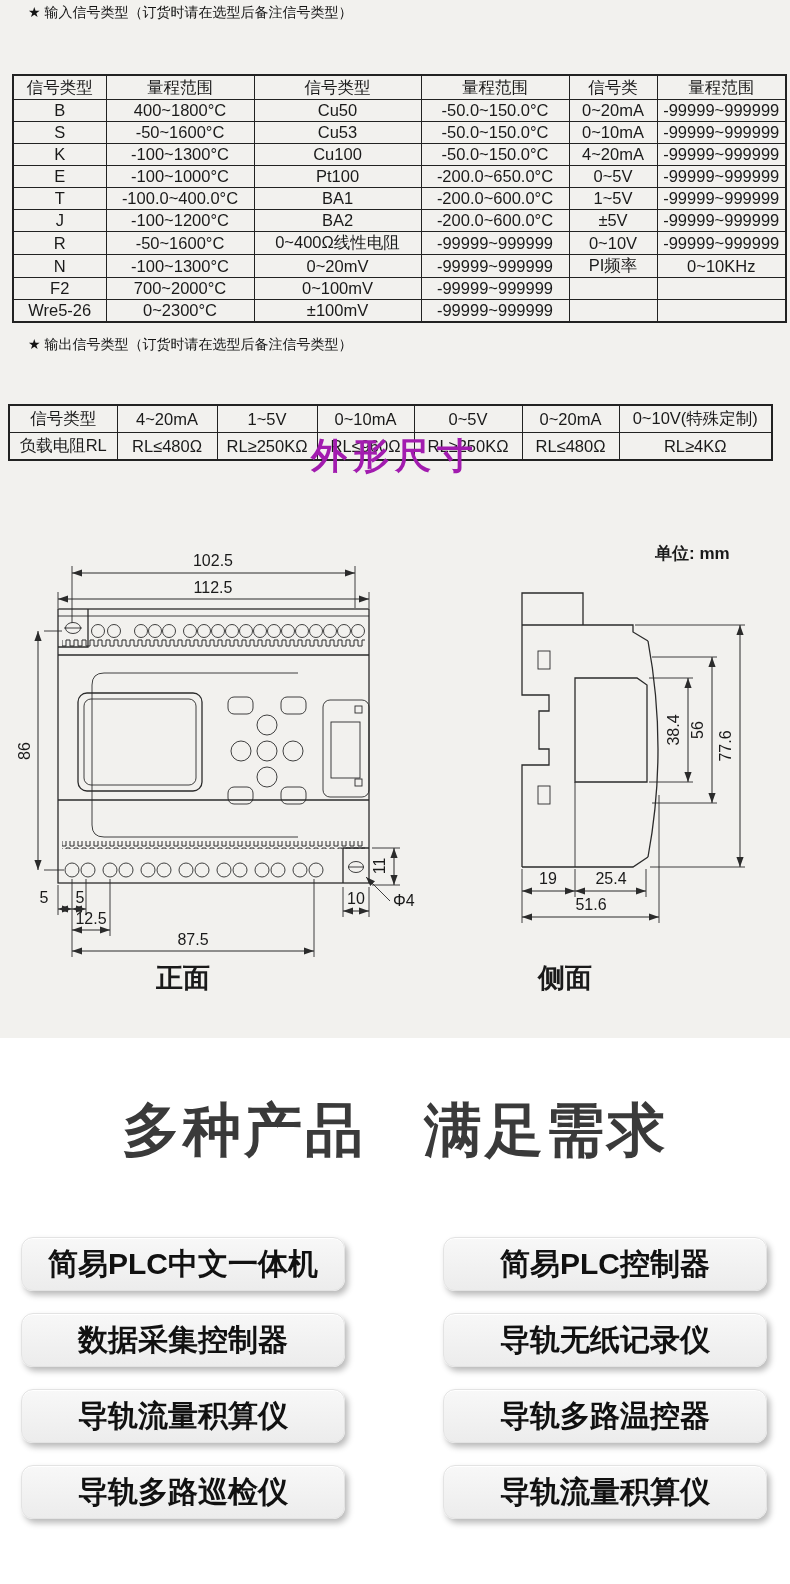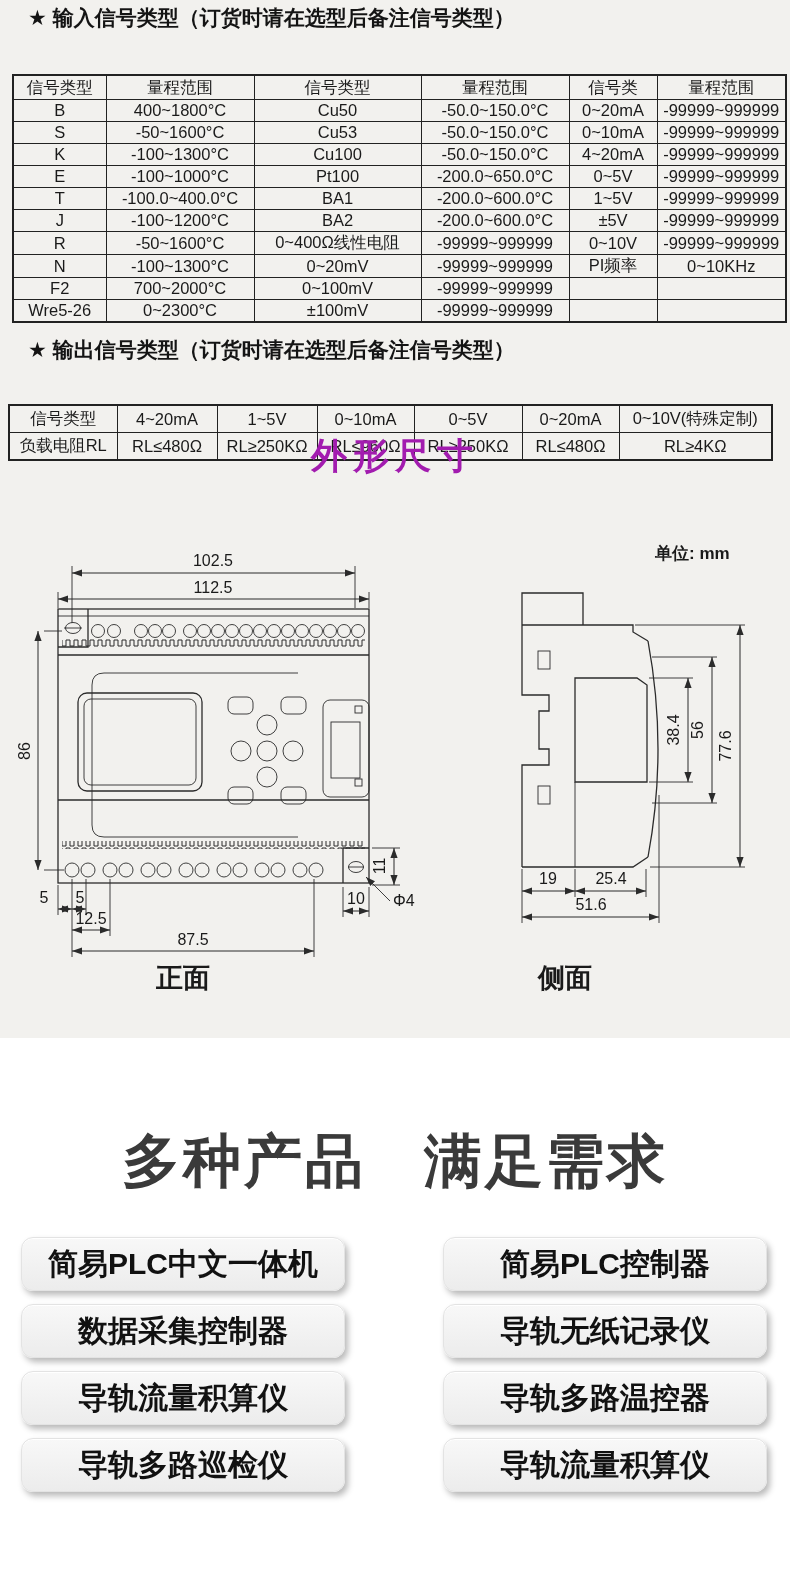--- a/index.html
+++ b/index.html
@@ -1,42 +1,42 @@
 <!DOCTYPE html>
 <html><head>
 <meta charset="utf-8">
 <style>
   html,body{margin:0;padding:0;background:#ffffff;}
   .page{position:relative;width:790px;height:1584px;margin:0 auto;background:#ffffff;overflow:hidden;
         font-family:"Liberation Sans","DejaVu Sans",sans-serif;color:#1a1a1a;}
   .top{position:absolute;left:0;top:0;width:790px;height:1038px;background:#f2f1ee;}
-  .sec-title{position:absolute;left:28px;margin:0;font-size:21px;font-weight:bold;color:#141414;white-space:nowrap;}
+  .sec-title{position:absolute;left:28px;margin:0;font-size:14px;font-weight:normal;color:#141414;white-space:nowrap;}
   .t1{top:4px;}
   .t2{top:336px;}
   table.tbl{position:absolute;border-collapse:collapse;table-layout:fixed;background:transparent;margin-top:40px;}
   table.tbl td,table.tbl th{border:1.6px solid #222;text-align:center;vertical-align:middle;
         font-size:16.5px;font-weight:normal;padding:0;overflow:hidden;white-space:nowrap;color:#1a1a1a;}
   .tbl-input{left:12px;top:34px;width:773px;border:2px solid #222;}
   .tbl-input th{height:23px;}
   .tbl-input td{height:21px;}
   .tbl-output{left:8px;top:364px;width:763px;border:2px solid #222;}
   .tbl-output td,.tbl-output th{height:26px;}
   .dims-title{position:absolute;left:0;top:432px;width:790px;text-align:center;
         font-size:36px;font-weight:bold;letter-spacing:6px;color:#a21caf;}
   svg.drawing{position:absolute;left:0;top:535px;}
   .ln{fill:none;stroke:#2b2b2b;stroke-width:1.3;}
   .thin{fill:none;stroke:#2b2b2b;stroke-width:0.9;}
   .dim{fill:none;stroke:#2b2b2b;stroke-width:1;}
   .lbl{fill:#1a1a1a;font-size:16px;font-family:"Liberation Sans","DejaVu Sans",sans-serif;}
   .cap{fill:#1a1a1a;font-size:27px;font-weight:bold;font-family:"Liberation Sans","DejaVu Sans",sans-serif;}
   .units{fill:#1a1a1a;font-size:17px;font-weight:bold;font-family:"Liberation Sans","DejaVu Sans",sans-serif;}
   .big-heading{position:absolute;left:0;top:1092px;width:790px;display:flex;justify-content:center;gap:58px;
-        font-size:58px;font-weight:900;color:#3a3a3a;letter-spacing:3px;margin-top:31px;}
+        font-size:58px;font-weight:900;color:#3a3a3a;letter-spacing:3px;}
   .btn-grid{position:absolute;left:21px;top:1237px;width:746px;display:grid;
-        grid-template-columns:324px 324px;justify-content:space-between;grid-auto-rows:54px;row-gap:13px;}
+        grid-template-columns:324px 324px;justify-content:space-between;grid-auto-rows:54px;row-gap:22px;}
   .product-btn{display:flex;align-items:center;justify-content:center;
         background:linear-gradient(180deg,#f8f8f8 0%,#ececec 100%);
         border:1px solid #e3e3e3;border-radius:12px;
         box-shadow:3px 4px 6px rgba(0,0,0,0.28), inset 0 1px 0 #ffffff;
         font-size:30px;font-weight:bold;color:#111;cursor:pointer;white-space:nowrap;}
 </style>
 </head>
 <body>
 
 <div class="page">

